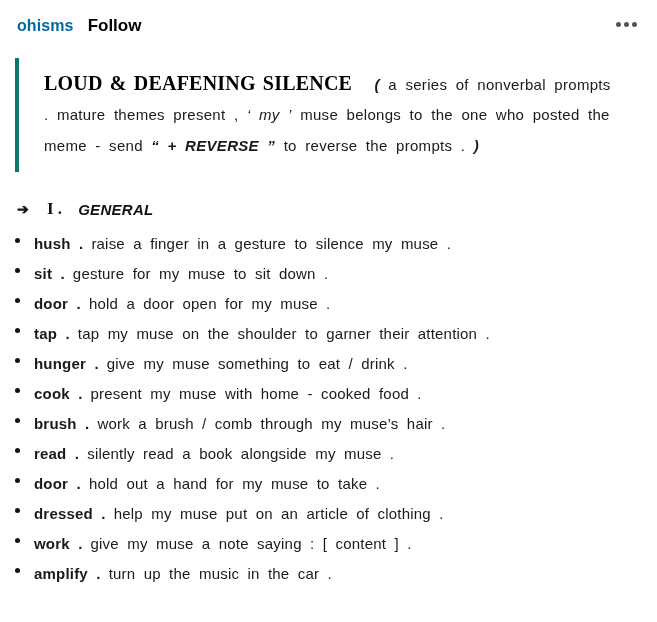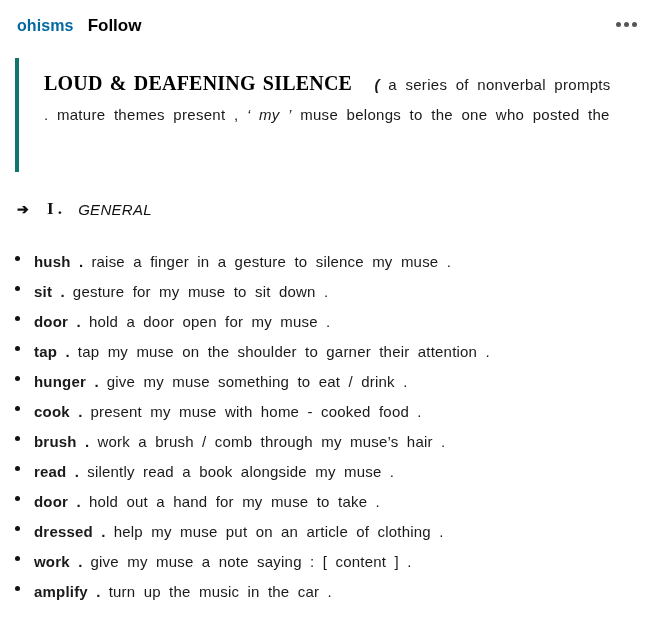--- a/index.html
+++ b/index.html
@@ -104,27 +104,27 @@
       width: 30px;
     }
     .roman {
       font-family: "Liberation Serif", serif;
       font-weight: 700;
       font-size: 17px;
       margin-right: 16px;
     }
     .sec-name {
       font-style: italic;
-      font-weight: 400;
+      font-weight: 700;
       letter-spacing: 0.3px;
     }
     .prompt-list {
       position: absolute;
       left: 15px;
-      top: 246px;
+      top: 228px;
       margin: 0;
       padding: 0;
       list-style: none;
     }
     .prompt {
       height: 30px;
       display: flex;
       align-items: center;
       white-space: nowrap;
       font-size: 15px;
@@ -163,20 +163,26 @@
   <div class="quote-line q1">
     <span class="title">LOUD  &amp;  DEAFENING SILENCE</span>
     <span class="paren">(</span>
     <span>a  series  of  nonverbal  prompts</span>
   </div>
   <div class="quote-line q2">
     <span>.  mature  themes  present ,</span>
     <span class="it">‘ my ’</span>
     <span>muse  belongs  to  the  one who  posted  the</span>
   </div>
+  <div class="quote-line q3">
+    <span>meme  -  send</span>
+    <span class="bi">“ + REVERSE ”</span>
+    <span>to  reverse  the  prompts .</span>
+    <span class="bi">)</span>
+  </div>
 </div>
 
 <div class="section">
   <span class="arrow">➔</span>
   <span class="roman">I .</span>
   <span class="sec-name">GENERAL</span>
 </div>
 
 <ul class="prompt-list">
   <li class="prompt">

